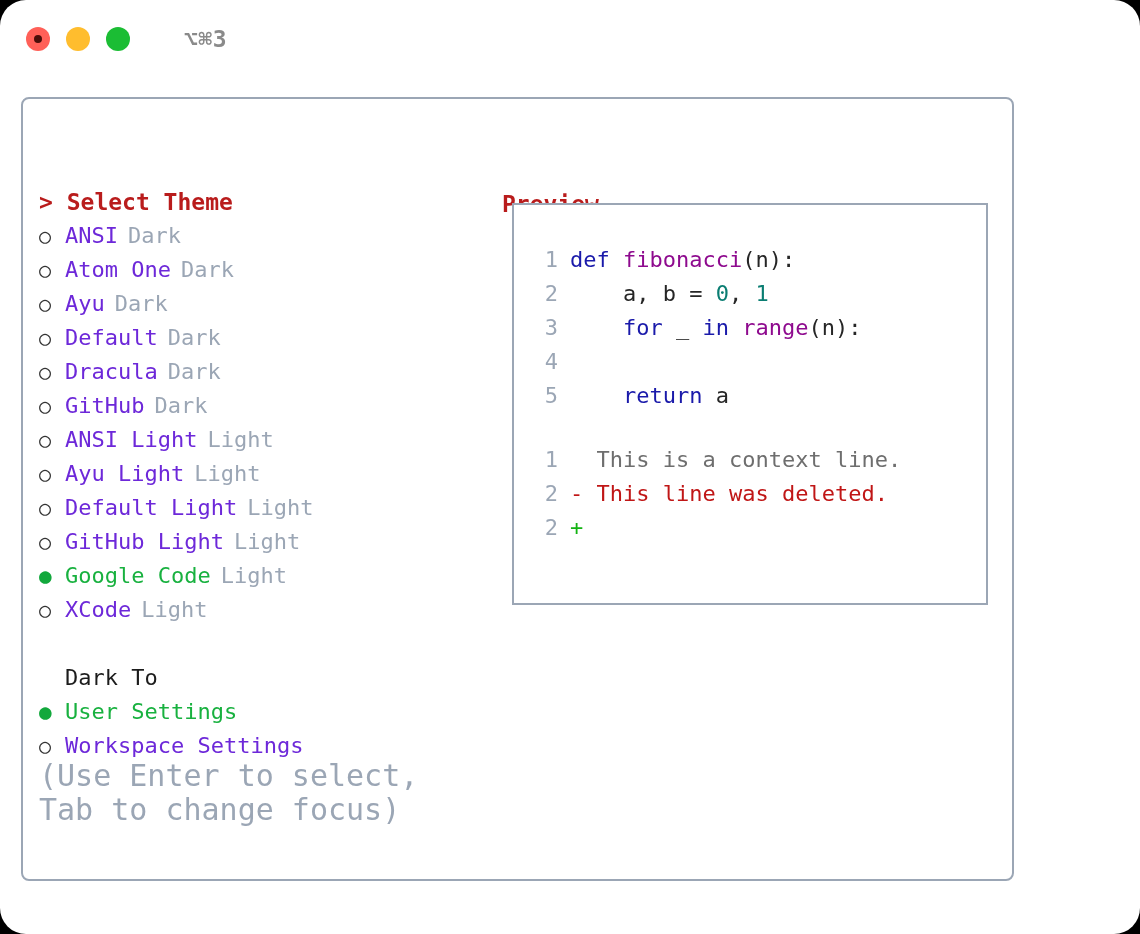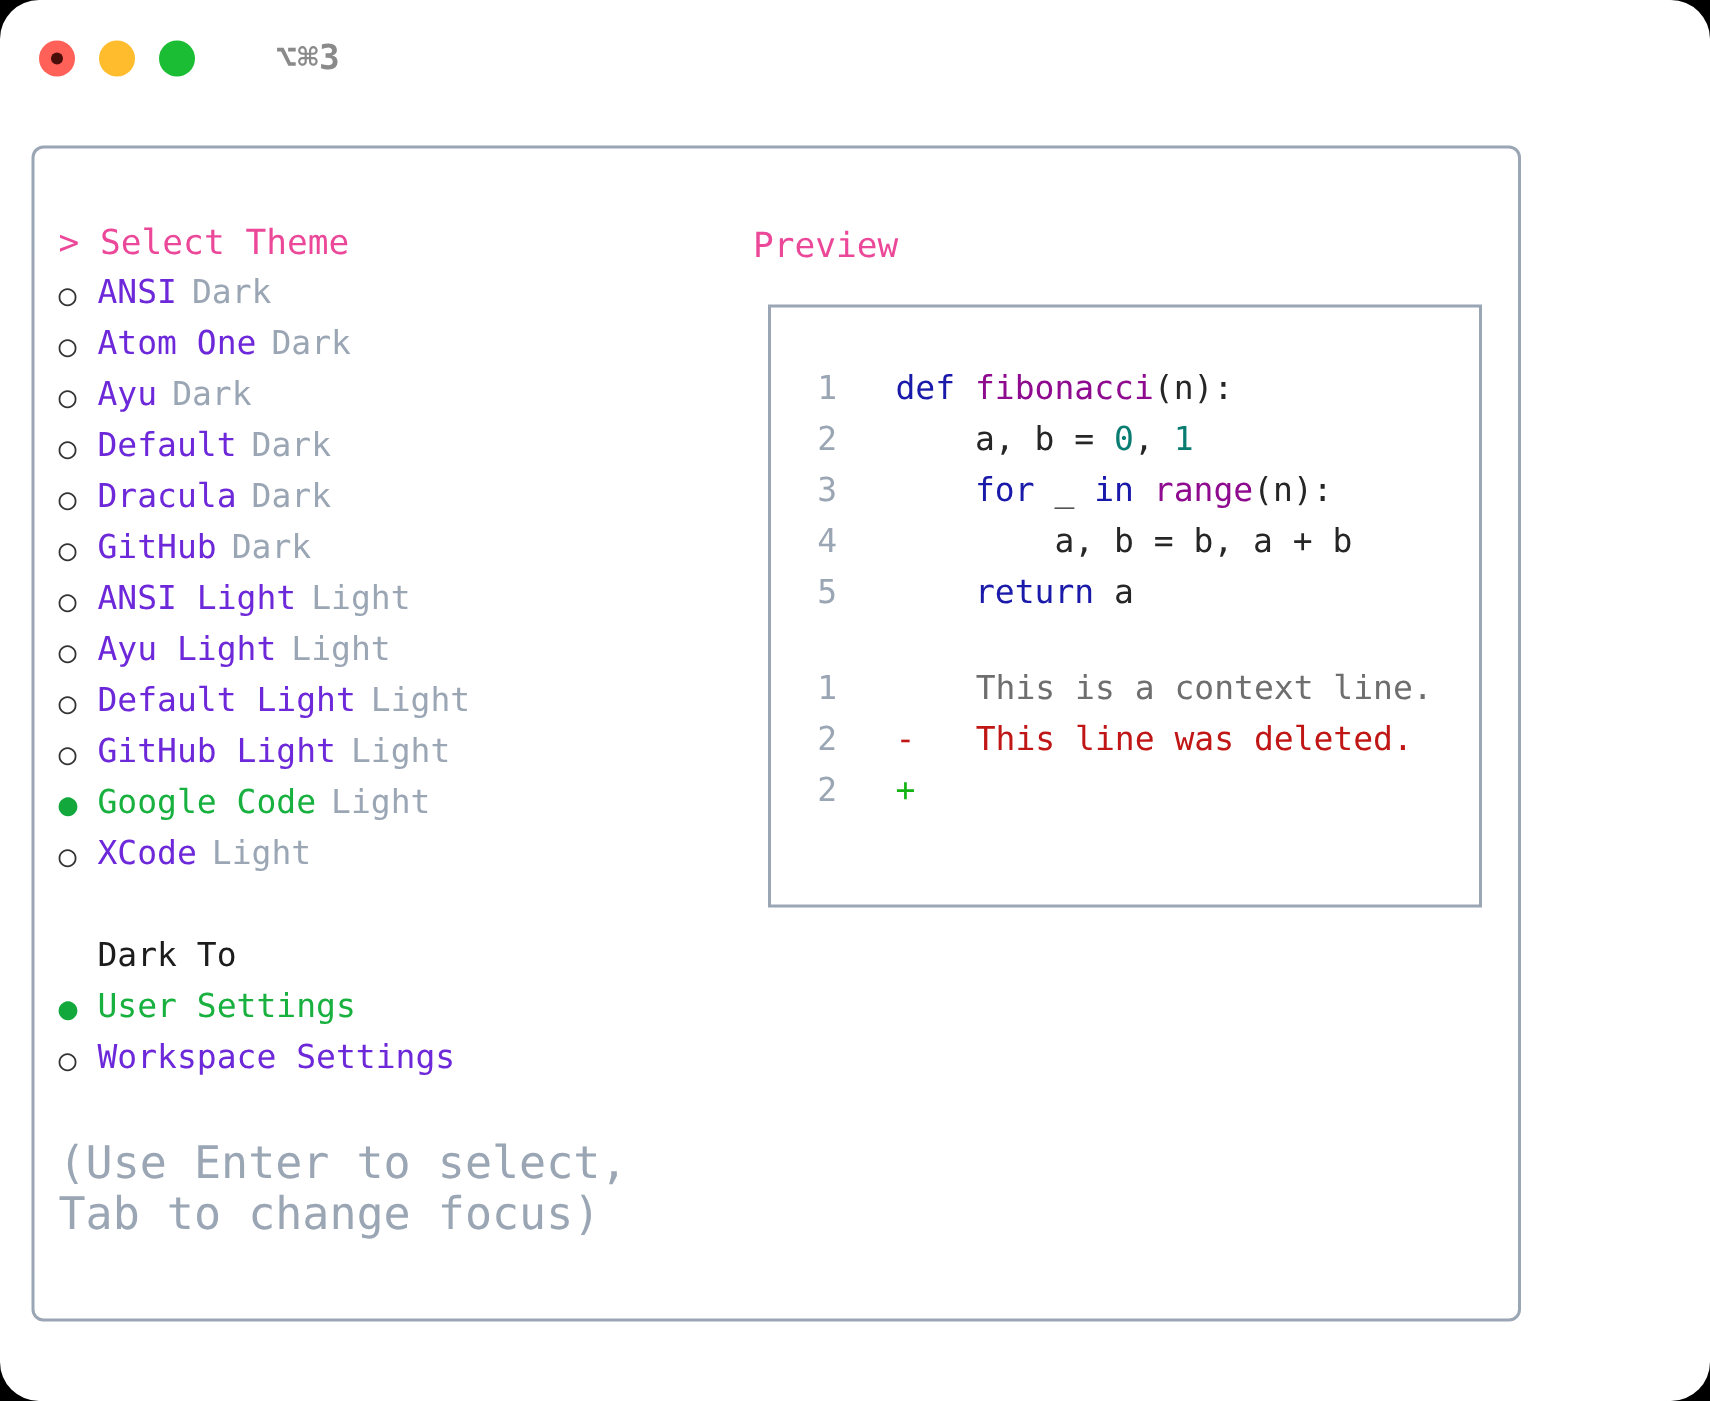--- a/index.html
+++ b/index.html
@@ -73,25 +73,26 @@
 
   
   #theme-panel {
     position: absolute;
     left: 16px; top: 46px;
     width: 440px;
   }
 
   .panel-heading {
     font-size: 23px;
-    font-weight: 400;
-    color: #ec4899;
-    white-space: pre;
-    line-height: 34px;
-    height: 34px;
+    font-weight: 700;
+    color: #b91c1c;
+    white-space: pre;
+    line-height: 34px;
+    height: 34px;
+    margin-top: 40px;
   }
 
   .opt-row {
     height: 34px;
     line-height: 34px;
     display: flex;
     align-items: center;
     white-space: pre;
     font-size: 22px;
   }
@@ -158,21 +159,21 @@
     white-space: pre;
     display: flex;
   }
   .lineno {
     width: 30px;
     flex: 0 0 30px;
     text-align: right;
     color: #9ba6b5;
     margin-right: 12px;
   }
-  .code-text { white-space: pre; margin-left: 27px; }
+  .code-text { white-space: pre; }
 
   
   .tok-kw   { color: #1a1aaa; }
   .tok-fn   { color: #8e0a8e; }
   .tok-num  { color: #0a7d72; }
   .tok-plain{ color: #262626; }
 
   
   .diff-gap { height: 30px; }
   .diff-ctx { color: #6e6e6e; }
@@ -227,21 +228,21 @@
 
     <div id="preview-panel">
       <div class="panel-heading">Preview</div>
 
       <div id="preview-box">
         <div id="code-area">
           <div id="code-lines">
               <div class="code-line"><span class="lineno">1</span><span class="code-text"><span class="tok-kw">def </span><span class="tok-fn">fibonacci</span><span class="tok-plain">(n):</span></span></div>
               <div class="code-line"><span class="lineno">2</span><span class="code-text"><span class="tok-plain">    a, b = </span><span class="tok-num">0</span><span class="tok-plain">, </span><span class="tok-num">1</span></span></div>
               <div class="code-line"><span class="lineno">3</span><span class="code-text"><span class="tok-plain">    </span><span class="tok-kw">for</span><span class="tok-plain"> _ </span><span class="tok-kw">in</span><span class="tok-plain"> </span><span class="tok-fn">range</span><span class="tok-plain">(n):</span></span></div>
-              <div class="code-line"><span class="lineno">4</span><span class="code-text"><span class="tok-plain">        a, b = b, a + b</span></span></div>
+              <div class="code-line"><span class="lineno">4</span></div>
               <div class="code-line"><span class="lineno">5</span><span class="code-text"><span class="tok-plain">    </span><span class="tok-kw">return</span><span class="tok-plain"> a</span></span></div>
             </div>
           <div class="diff-gap"></div>
           <div id="diff-lines">
               <div class="code-line"><span class="lineno">1</span><span class="code-text diff-ctx"> </span><span class="code-text diff-ctx"> This is a context line.</span></div>
               <div class="code-line"><span class="lineno">2</span><span class="code-text diff-del">-</span><span class="code-text diff-del"> This line was deleted.</span></div>
               <div class="code-line"><span class="lineno">2</span><span class="code-text diff-add">+</span></div>
             </div>
         </div>
       </div>

